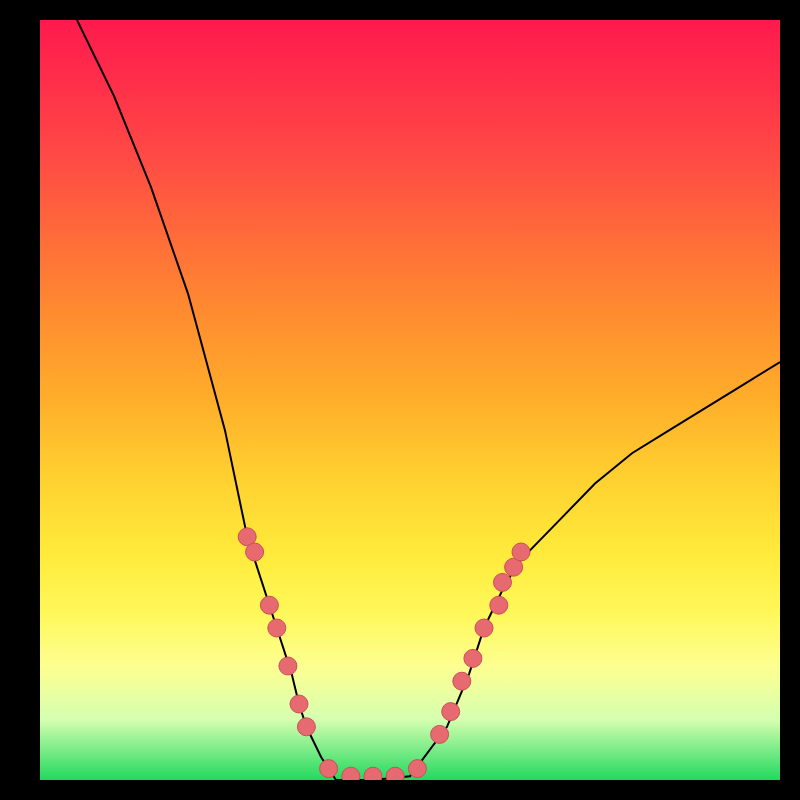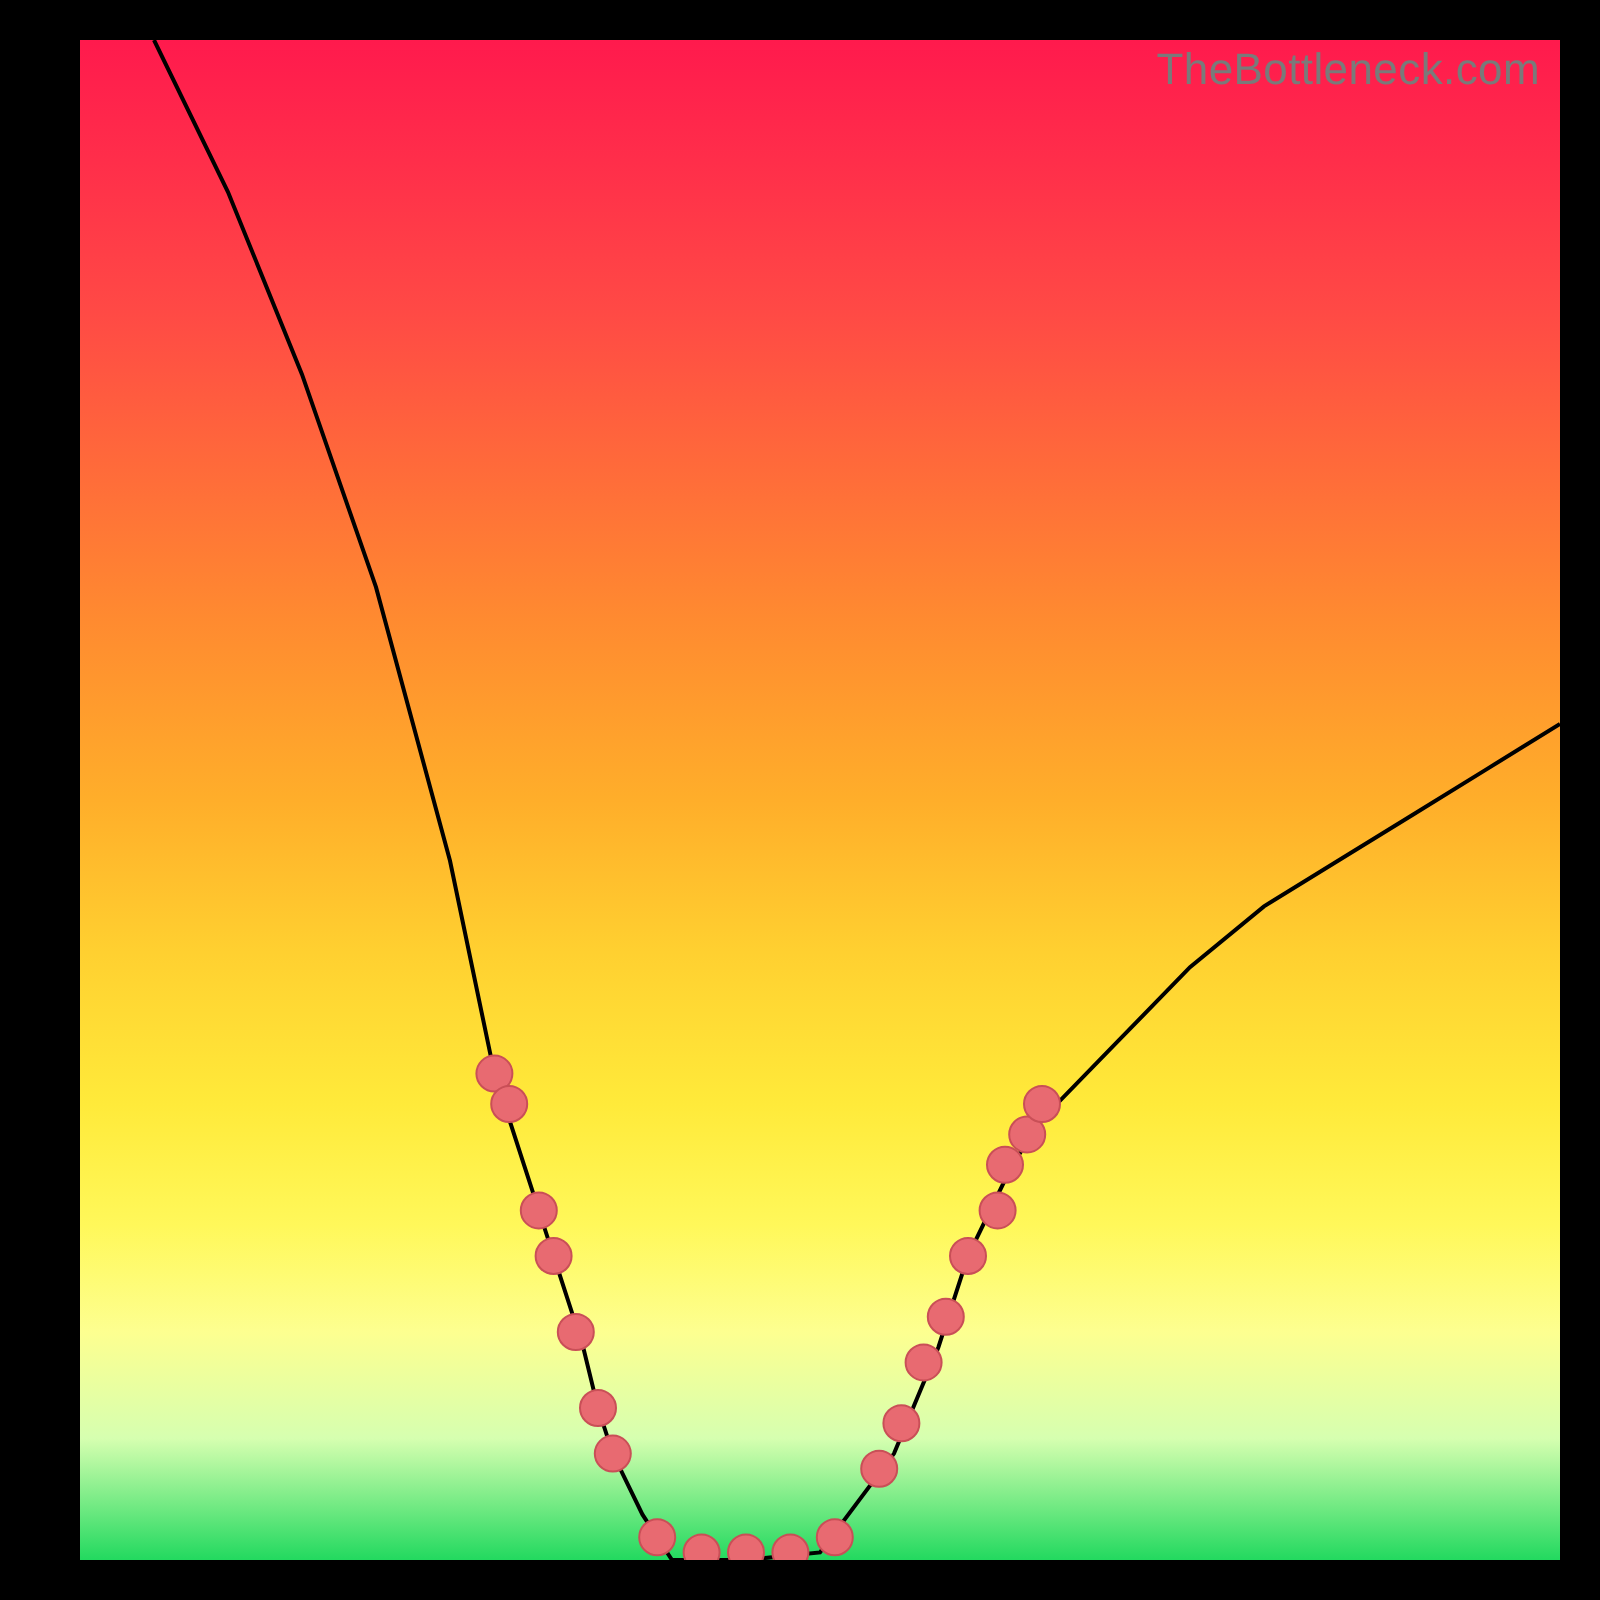--- a/index.html
+++ b/index.html
@@ -55,21 +55,20 @@
     width: 740px;
     height: 760px;
     display: block;
   }
 </style>
 </head>
 <body>
 
 <div class="frame">
   <div class="plot-area">
-    <div class="watermark">TheBottleneck.com</div>
     <svg class="overlay" viewBox="0 0 740 760" preserveAspectRatio="none">
       <path id="curve-path" fill="none" stroke="#000000" stroke-width="2" d="M37.0 0.0 L74.0 76.0 L111.0 167.2 L148.0 273.6 L185.0 410.4 L207.2 516.8 L222.0 562.4 L236.8 608.0 L251.6 653.6 L259.0 684.0 L266.4 706.8 L281.2 737.2 L296.0 760.0 L310.8 760.0 L333.0 760.0 L370.0 756.2 L407.0 706.8 L429.2 653.6 L444.0 608.0 L466.2 562.4 L481.0 539.6 L518.0 501.6 L555.0 463.6 L592.0 433.2 L629.0 410.4 L666.0 387.6 L703.0 364.8 L740.0 342.0"></path>
       <g id="markers">
           <circle cx="207.2" cy="516.8" r="9" fill="#e86a71" stroke="#c94f57" stroke-width="1"></circle>
           <circle cx="214.6" cy="532.0" r="9" fill="#e86a71" stroke="#c94f57" stroke-width="1"></circle>
           <circle cx="229.4" cy="585.2" r="9" fill="#e86a71" stroke="#c94f57" stroke-width="1"></circle>
           <circle cx="236.8" cy="608.0" r="9" fill="#e86a71" stroke="#c94f57" stroke-width="1"></circle>
           <circle cx="247.9" cy="646.0" r="9" fill="#e86a71" stroke="#c94f57" stroke-width="1"></circle>
           <circle cx="259.0" cy="684.0" r="9" fill="#e86a71" stroke="#c94f57" stroke-width="1"></circle>
           <circle cx="266.4" cy="706.8" r="9" fill="#e86a71" stroke="#c94f57" stroke-width="1"></circle>

